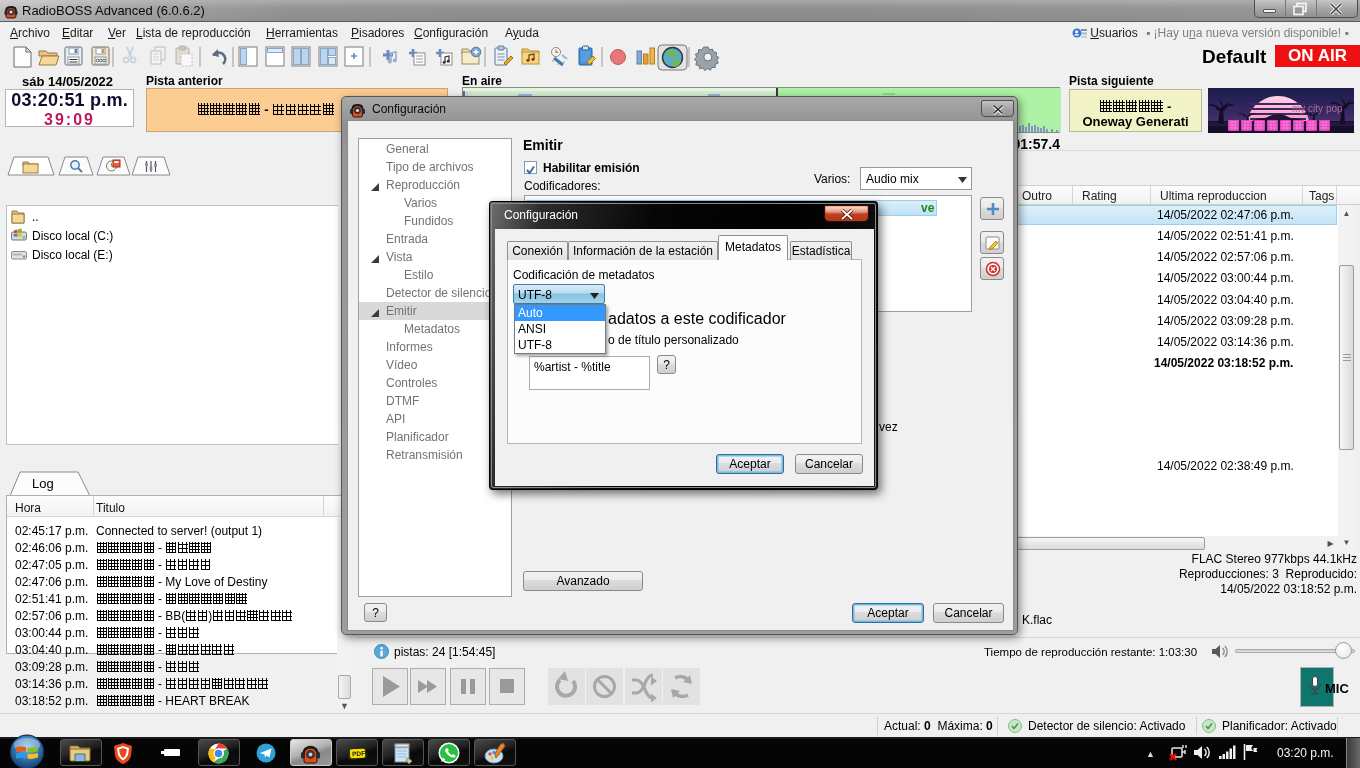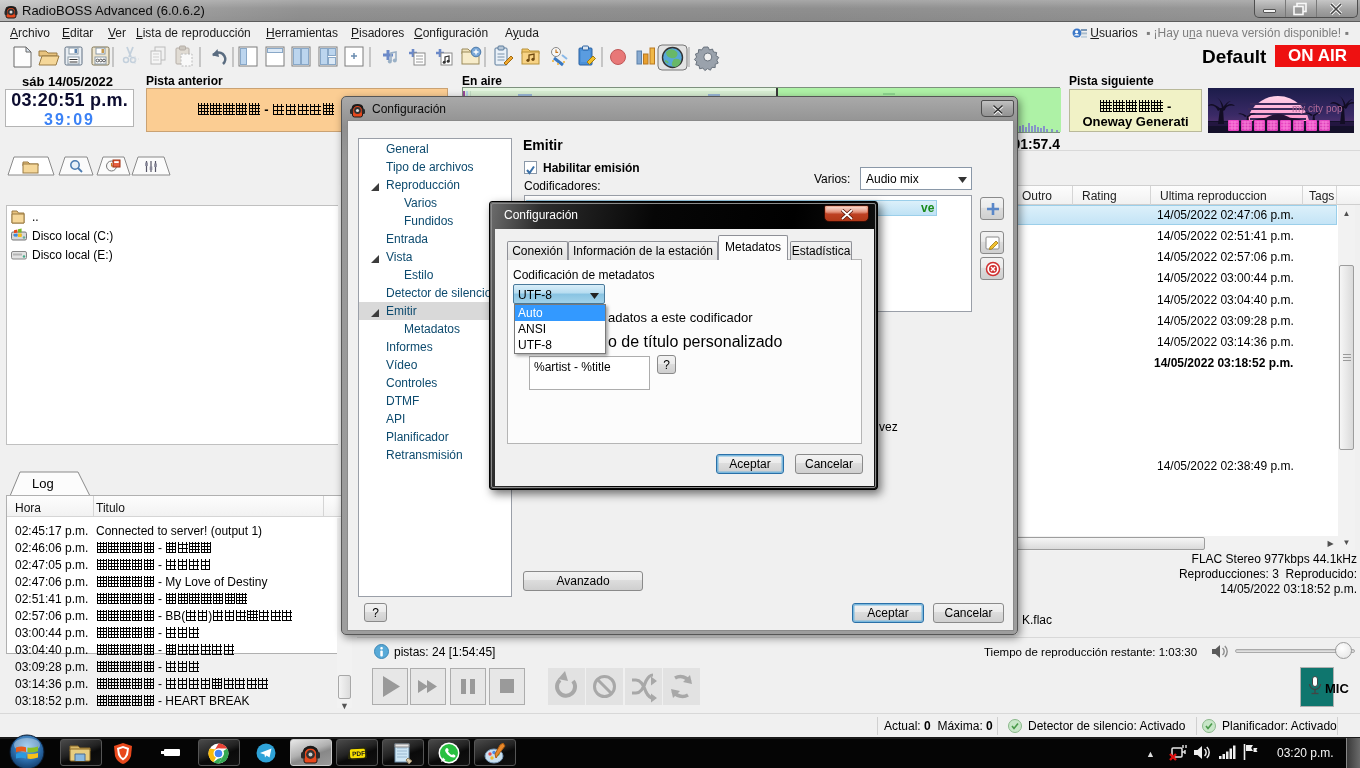--- a/index.html
+++ b/index.html
@@ -258,21 +258,21 @@
 </div>
 
 <div class="abs b" style="left:22px;top:74px;font-size:13px">sáb 14/05/2022</div>
 <div class="abs b" style="left:146px;top:74px;font-size:12px">Pista anterior</div>
 <div class="abs b" style="left:462px;top:74px;font-size:12px">En aire</div>
 <div class="abs b" style="left:1069px;top:74px;font-size:12px">Pista siguiente</div>
 <div class="abs b" style="left:1202px;top:46px;font-size:19px">Default</div>
 <div class="abs b" style="left:1275px;top:45px;width:85px;height:22px;background:#ee1111;color:#fff;font-size:17px;text-align:center;line-height:22px">ON AIR</div>
 <div class="abs" style="left:5px;top:89px;width:129px;height:38px;background:#fff;border:1px solid #b4b4b4;text-align:center">
  <div class="b" style="font-size:18px;color:#0d0d30;margin-top:0px;letter-spacing:0.2px">03:20:51 p.m.</div>
- <div class="b" style="font-size:16px;color:#3b82f6;letter-spacing:2px">39:09</div>
+ <div class="b" style="font-size:16px;color:#be185d;letter-spacing:2px">39:09</div>
 </div>
 <div class="abs" style="left:146px;top:88px;width:302px;height:44px;background:#fbcd93;border:1px solid #caa273;color:#000;font-size:13px;font-weight:bold;line-height:42px;overflow:hidden;white-space:nowrap">
     <span style="position:absolute;left:50px"><span class="cj"></span><span class="cj"></span><span class="cj"></span><span class="cj"></span><span class="cj"></span> - <span class="cjl"></span><span class="cjl"></span><span class="cjl"></span><span class="cjl"></span><span class="cj"></span></span>
   </div>
 <div class="abs" style="left:462px;top:87px;width:598px;height:46px;border:1px solid #7d917d;background:#d8eed3">
  <div class="abs" style="left:0;top:0;width:2px;height:44px;background:#9a4a9a"></div>
  <div class="abs" style="left:3px;top:0;width:2px;height:44px;background:#b8d4e8"></div>
  <div class="abs" style="left:7px;top:0;width:1px;height:44px;background:#c2dcc2"></div>
  <div class="abs" style="left:0;top:0;width:596px;height:3px;background:#e4f5e0"></div>
  <div class="abs" style="left:55px;top:6px;width:14px;height:2px;background:#9ab8d8"></div>
@@ -719,21 +719,21 @@
     </svg>
  <span class="abs" style="left:30px;top:5px;font-size:12px;color:#0a0a0a">Configuración</span>
  <div class="abs" style="left:639px;top:3px;width:33px;height:17px;background:linear-gradient(180deg,#c2c2c2,#a5a5a5 50%,#939393);border:1px solid #4e4e4e;border-radius:2px 2px 4px 4px">
   <svg class="abs" style="left:9px;top:3px" width="14" height="11" viewBox="0 0 14 11">
         <path d="M2.5 2 L11.5 10 M11.5 2 L2.5 10" stroke="#fdfdfd" stroke-width="2.6"></path>
         <path d="M2.5 1.5 L11.5 9.5 M11.5 1.5 L2.5 9.5" stroke="#2e2e2e" stroke-width="1.6"></path>
       </svg>
  </div>
  <div class="abs" style="left:5px;top:23px;width:667px;height:511px;background:#f0f0f0;border:1px solid #8a8a8a">
 
-  <div class="abs" style="left:10px;top:17px;width:154px;height:459px;background:#fff;border:1px solid #9a9fa8;font-size:12px;color:#0c4a6e">
+  <div class="abs" style="left:10px;top:17px;width:154px;height:459px;background:#fff;border:1px solid #9a9fa8;font-size:12px;color:#737373">
    <div class="abs" style="left:0;top:163px;width:152px;height:18px;background:#d9d9d9"></div>
    <div class="abs" style="left:27px;top:3px">General</div>
    <div class="abs" style="left:27px;top:21px">Tipo de archivos</div>
    <div class="abs" style="left:27px;top:39px">Reproducción</div>
    <div class="abs" style="left:45px;top:57px">Varios</div>
    <div class="abs" style="left:45px;top:75px">Fundidos</div>
    <div class="abs" style="left:27px;top:93px">Entrada</div>
    <div class="abs" style="left:27px;top:111px">Vista</div>
    <div class="abs" style="left:45px;top:129px">Estilo</div>
    <div class="abs" style="left:27px;top:147px">Detector de silencio</div>
@@ -812,22 +812,22 @@
  </div>
  <div class="abs" style="left:5px;top:27px;width:379px;height:257px;background:#f0f0f0">
 
   <div class="abs" style="left:12px;top:30px;width:355px;height:185px;background:#fcfcfc;border:1px solid #b5b5b5"></div>
   <div class="abs" style="left:12px;top:12px;width:61px;height:19px;background:linear-gradient(180deg,#f2f2f2,#e0e0e0);border:1px solid #8e9097;border-bottom:none;border-radius:2px 2px 0 0;font-size:12px;text-align:center;line-height:19px">Conexión</div>
   <div class="abs" style="left:73px;top:12px;width:150px;height:19px;background:linear-gradient(180deg,#f2f2f2,#e0e0e0);border:1px solid #8e9097;border-bottom:none;border-radius:2px 2px 0 0;font-size:12px;text-align:center;line-height:19px">Información de la estación</div>
   <div class="abs" style="left:295px;top:12px;width:62px;height:19px;background:linear-gradient(180deg,#f2f2f2,#e0e0e0);border:1px solid #8e9097;border-bottom:none;border-radius:2px 2px 0 0;font-size:12px;text-align:center;line-height:19px">Estadística</div>
   <div class="abs" style="left:223px;top:6px;width:70px;height:25px;background:#fcfcfc;border:1px solid #8e9097;border-bottom:none;border-radius:2px 2px 0 0;font-size:12px;text-align:center;line-height:23px">Metadatos</div>
 
   <div class="abs" style="left:18px;top:39px;font-size:12px">Codificación de metadatos</div>
-  <div class="abs" style="left:113px;top:81px;font-size:13px">adatos a este codificador</div>
-  <div class="abs" style="left:113px;top:104px;font-size:16px">o de título personalizado</div>
+  <div class="abs" style="left:113px;top:81px;font-size:16px">adatos a este codificador</div>
+  <div class="abs" style="left:113px;top:104px;font-size:12px">o de título personalizado</div>
   <div class="abs" style="left:34px;top:127px;width:121px;height:34px;background:#fff;border:1px solid #adadad">
         <span class="abs" style="left:4px;top:3px;font-size:12px">%artist - %title</span>
       </div>
   <div class="abs wbtn" style="left:162px;top:126px;width:19px;height:19px;text-align:center;font-size:12px;line-height:18px">?</div>
 
   <div class="abs" style="left:18px;top:55px;width:92px;height:20px;background:linear-gradient(180deg,#d9eef9 0%,#b6dcf0 45%,#88c3e2 50%,#a1d2ea 100%);border:1px solid #4a7a9b;border-radius:2px">
    <span class="abs" style="left:4px;top:3px;font-size:12px;color:#000">UTF-8</span>
    <svg class="abs" style="left:76px;top:8px" width="9" height="6">
           <path d="M0 0 h9 l-4.5 6z" fill="#222"></path>
         </svg>

